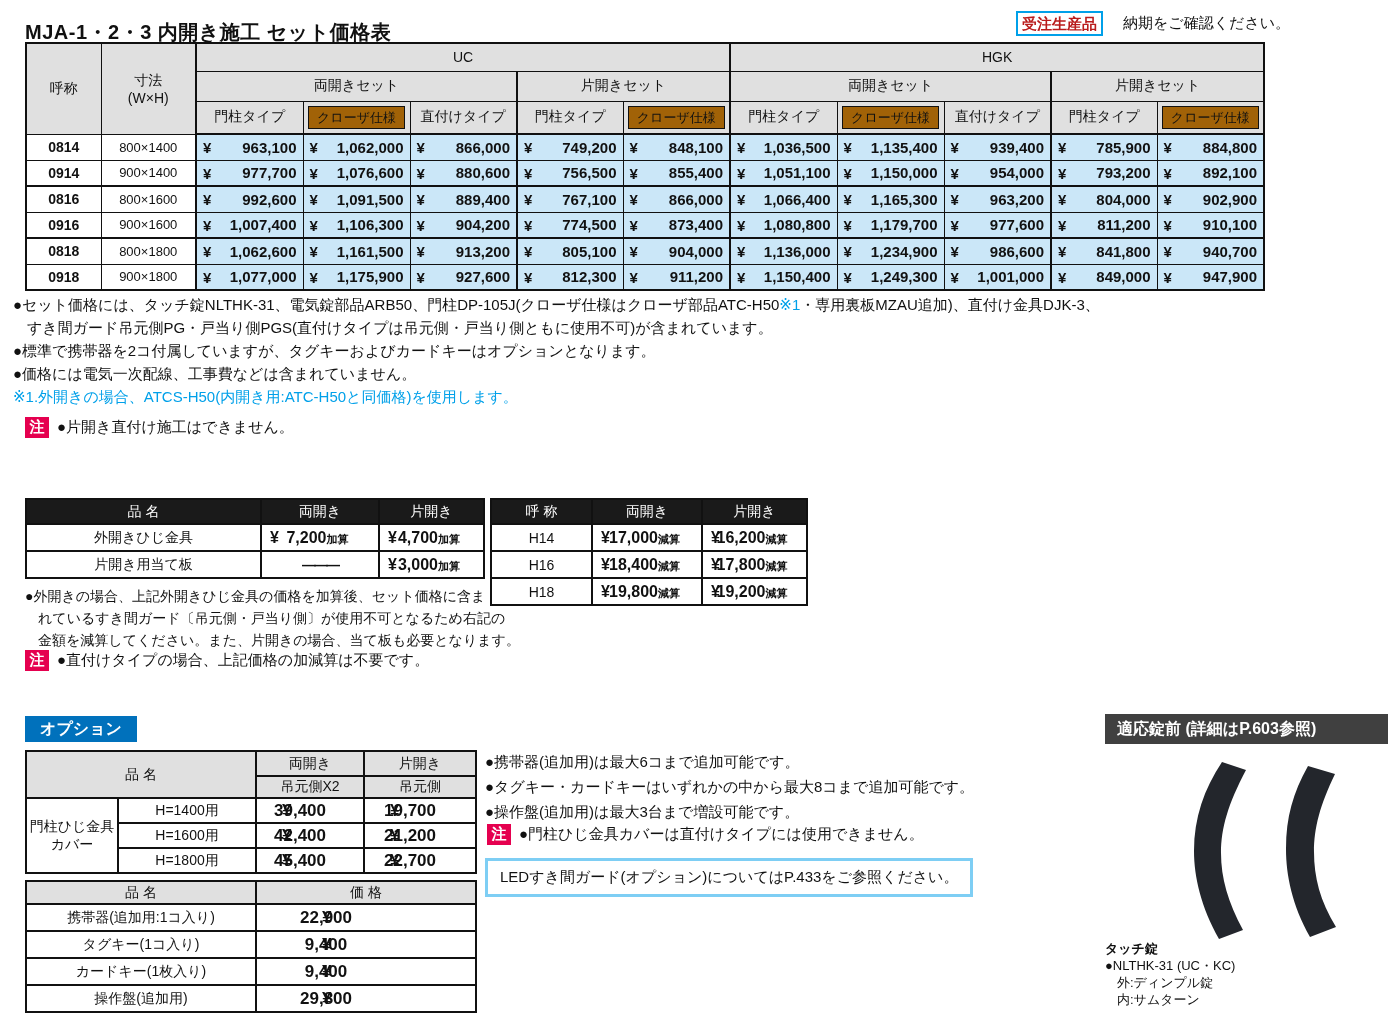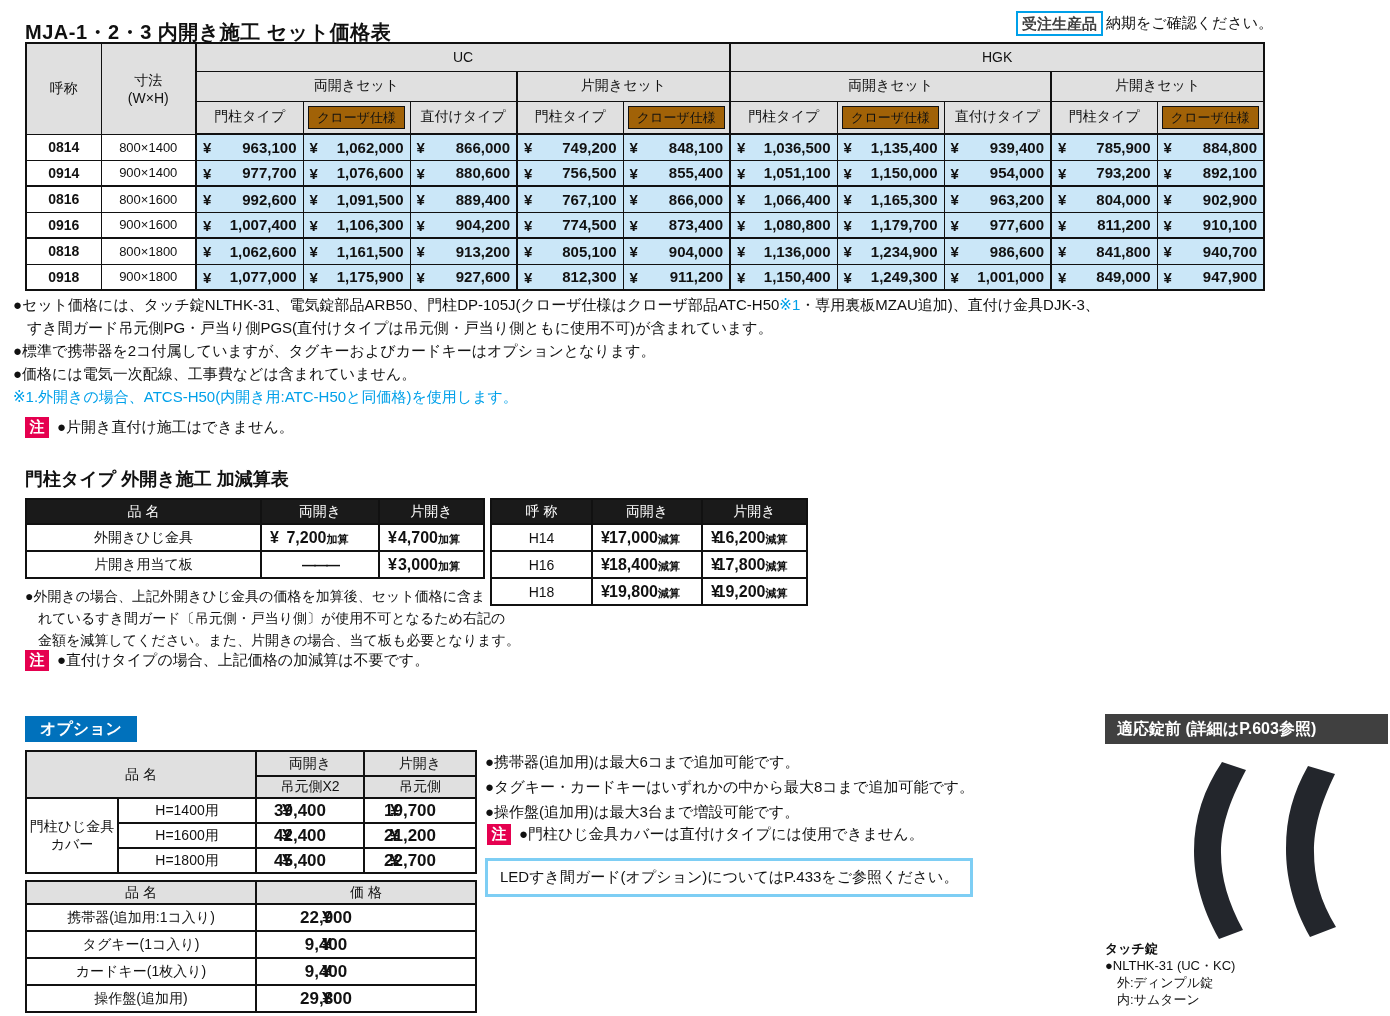--- a/index.html
+++ b/index.html
@@ -4,21 +4,21 @@
 <style>
   * { margin:0; padding:0; box-sizing:border-box; }
   html,body { background:#fff; }
   body { font-family:"Liberation Sans","DejaVu Sans",sans-serif; color:#111; }
   .page { position:relative; width:1390px; height:1016px; background:#fff; overflow:hidden; }
   .abs { position:absolute; }
 
   
   .page-title { left:25px; top:7px; font-size:20px; font-weight:bold; letter-spacing:.5px;margin-top:12px; }
   .order-line { left:1016px; top:11px; display:flex; align-items:center; font-size:15px; }
-  .order-badge { border:2px solid #00a0e9; color:#404040; font-weight:bold; padding:0 4px; line-height:21px; margin-right:3px; background:#fff; }
+  .order-badge { border:2px solid #00a0e9; color:#b91c1c; font-weight:bold; padding:0 4px; line-height:21px; margin-right:20px; background:#fff; }
 
   
   table { border-collapse:collapse; table-layout:fixed; }
   .pt { left:25px; top:42px; width:1238px; border:2px solid #111; }
   .pt th,.pt td { border:1px solid #111; overflow:hidden; }
   .pt th { background:#e0e0e0; font-weight:normal; font-size:14px; text-align:center; }
   .pt tr.h1 { height:28px; } .pt tr.h2 { height:30px; } .pt tr.h3 { height:33px; }
   .pt tr.h3 th { border-bottom-width:2px; }
   .pt tbody tr { height:26px; }
   .bl2 { border-left-width:2px !important; }
@@ -232,21 +232,20 @@
     <div class="nline wrap">すき間ガード吊元側PG・戸当り側PGS(直付けタイプは吊元側・戸当り側ともに使用不可)が含まれています。</div>
     <div class="nline">●標準で携帯器を2コ付属していますが、タグキーおよびカードキーはオプションとなります。</div>
     <div class="nline">●価格には電気一次配線、工事費などは含まれていません。</div>
     <div class="nline cyan">※1.外開きの場合、ATCS-H50(内開き用:ATC-H50と同価格)を使用します。</div>
   </div>
   <div class="abs churow" id="chu1">
     <span class="chu">注</span>
     <span>●片開き直付け施工はできません。</span>
   </div>
 
-  <div class="abs sec-title">門柱タイプ 外開き施工 加減算表</div>
 
   <table class="abs at" id="table-a">
     <colgroup>
         <col style="width:235px">
         <col style="width:118px">
         <col style="width:105px">
       </colgroup>
     <thead>
         <tr>
       <th>品 名</th>

